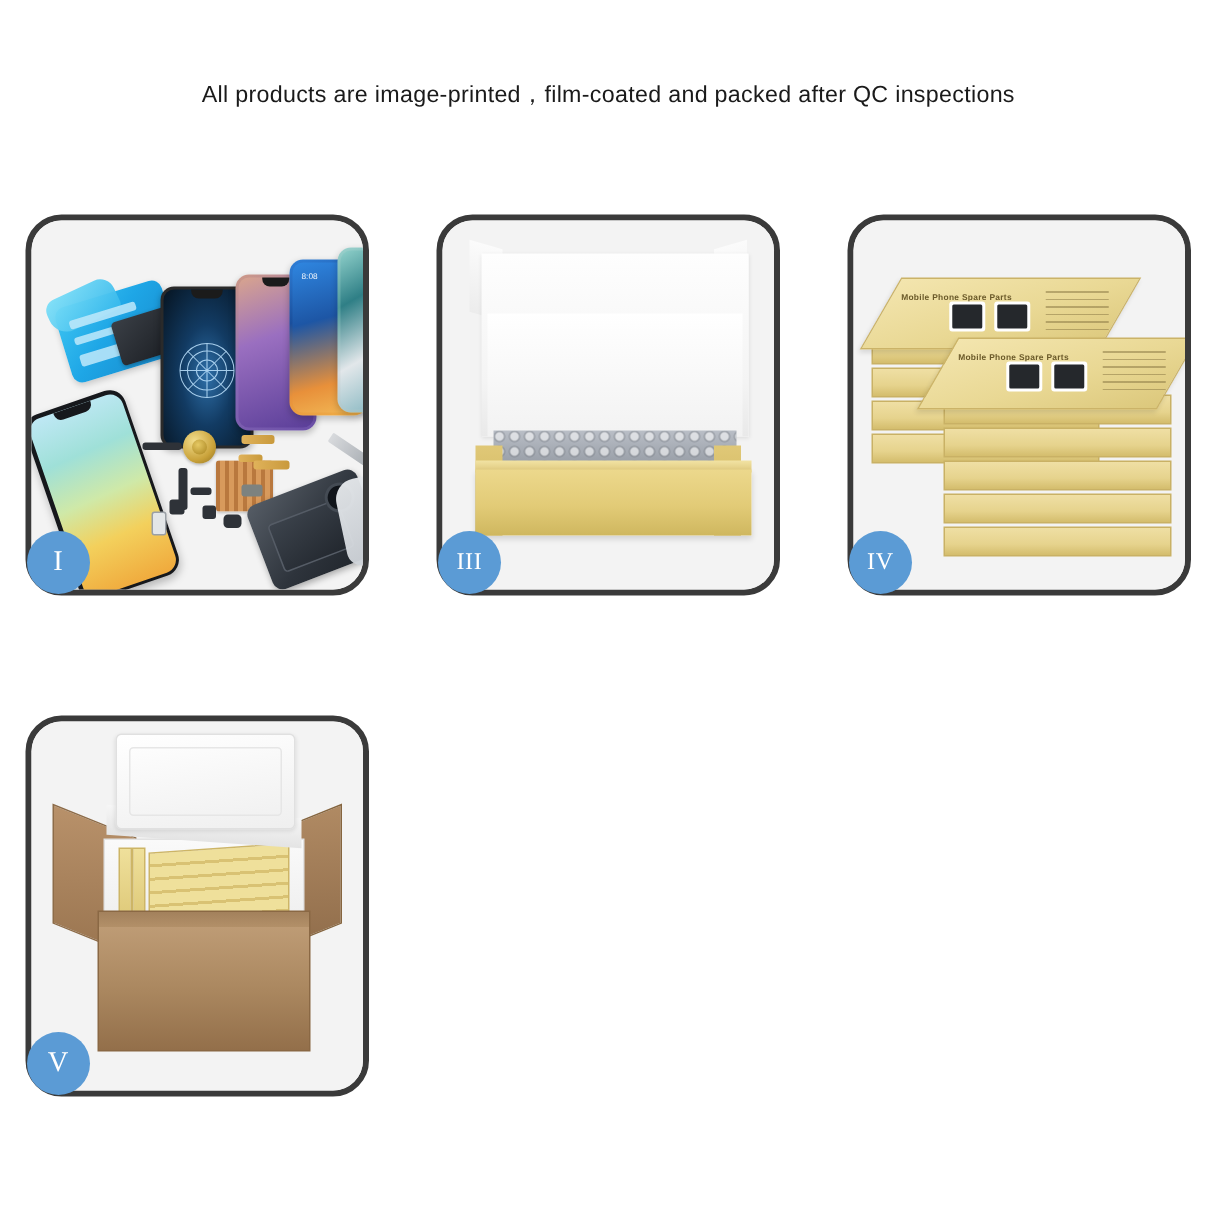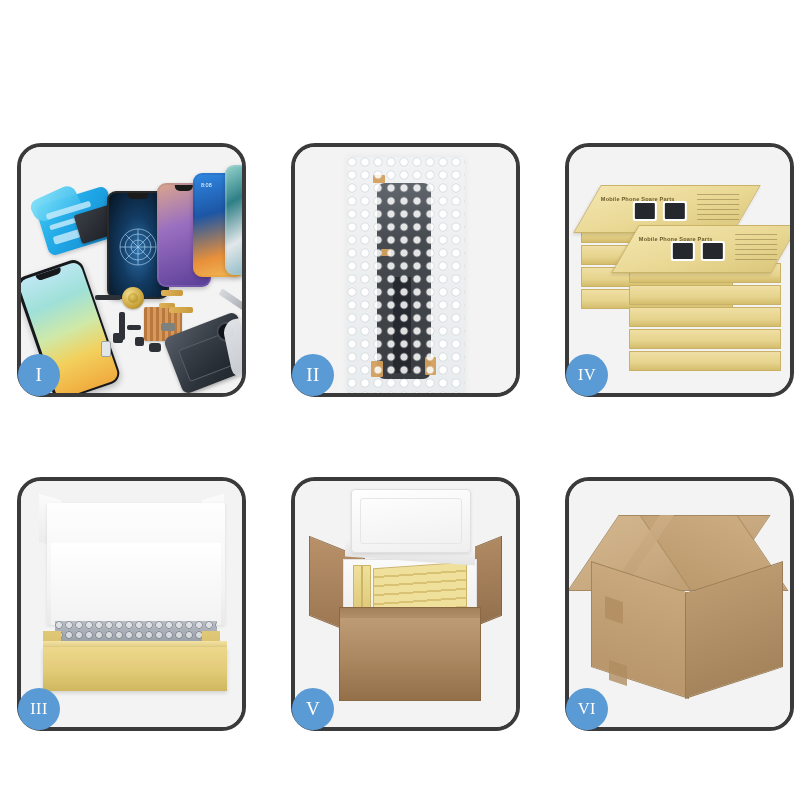--- a/index.html
+++ b/index.html
@@ -249,20 +249,21 @@
         background:#b08c60;transform:skewY(18deg);opacity:.8;}
   .c6-seal2{position:absolute;left:40px;top:182px;width:18px;height:20px;
         background:#b08c60;transform:skewY(18deg);opacity:.8;}
 </style>
 </head>
 <body>
 
 <div class="page">
 
   <div class="header">
+    <div class="subtitle">All products are image-printed，film-coated and packed after QC inspections</div>
   </div>
 
   <div class="grid">
 
     <div class="panel">
       <div class="inner p1">
         <div class="adh">
           <div class="sheet"></div>
           <div class="peel"></div>
           <div class="cut" style="left:8px;top:10px;width:46px;height:6px;"></div>
@@ -319,101 +320,76 @@
         <div class="chassis">
           <div class="batt"></div>
             <div class="cam"></div>
         </div>
         <div class="hand"></div>
         <div class="tweez"></div>
       </div>
       <div class="badge">I</div>
     </div>
 
-    <div class="panel">
-      <div class="inner p2">
-        <div class="bwrap">
-          <div class="bpart"></div>
-          <div class="bflex"></div>
-          <div class="btab" style="left:26px;top:18px;width:12px;height:8px;"></div>
-          <div class="btab" style="left:34px;top:92px;width:10px;height:7px;"></div>
-          <div class="btab" style="left:24px;top:204px;width:12px;height:16px;"></div>
-          <div class="btab" style="left:78px;top:200px;width:11px;height:18px;"></div>
-        </div>
-      </div>
-      <div class="badge">II</div>
-    </div>
-
-    <div class="panel">
-      <div class="inner p4">
-        <div class="stack">
-          <div class="sbox l" style="top:52px;"></div>
-          <div class="sbox l" style="top:74px;"></div>
-          <div class="sbox l" style="top:96px;"></div>
-          <div class="sbox l" style="top:118px;"></div>
-          <div class="sbox r" style="top:92px;"></div>
-          <div class="sbox r" style="top:114px;"></div>
-          <div class="sbox r" style="top:136px;"></div>
-          <div class="sbox r" style="top:158px;"></div>
-          <div class="sbox r" style="top:180px;"></div>
-
-          <div class="lid" style="left:10px;top:14px;">
-            <span class="lbl">Mobile Phone Spare Parts</span>
-            <span class="ph1"></span>
-              <span class="ph2"></span>
-              <span class="txt"></span>
-          </div>
-          <div class="lid" style="left:48px;top:54px;">
-            <span class="lbl">Mobile Phone Spare Parts</span>
-            <span class="ph1"></span>
-              <span class="ph2"></span>
-              <span class="txt"></span>
-          </div>
-        </div>
-      </div>
-      <div class="badge small">IV</div>
-    </div>
 
     <div class="panel">
       <div class="inner p3">
         <div class="b3-lidflapL"></div>
         <div class="b3-lidflapR"></div>
         <div class="b3-lid"></div>
         <div class="b3-foam"></div>
         <div class="b3-bubble"></div>
         <div class="b3-endL"></div>
         <div class="b3-endR"></div>
         <div class="b3-rim"></div>
         <div class="b3-front"></div>
       </div>
       <div class="badge small">III</div>
     </div>
 
     <div class="panel">
+      <div class="inner p4">
+        <div class="stack">
+          <div class="sbox l" style="top:52px;"></div>
+          <div class="sbox l" style="top:74px;"></div>
+          <div class="sbox l" style="top:96px;"></div>
+          <div class="sbox l" style="top:118px;"></div>
+          <div class="sbox r" style="top:92px;"></div>
+          <div class="sbox r" style="top:114px;"></div>
+          <div class="sbox r" style="top:136px;"></div>
+          <div class="sbox r" style="top:158px;"></div>
+          <div class="sbox r" style="top:180px;"></div>
+
+          <div class="lid" style="left:10px;top:14px;">
+            <span class="lbl">Mobile Phone Spare Parts</span>
+            <span class="ph1"></span>
+              <span class="ph2"></span>
+              <span class="txt"></span>
+          </div>
+          <div class="lid" style="left:48px;top:54px;">
+            <span class="lbl">Mobile Phone Spare Parts</span>
+            <span class="ph1"></span>
+              <span class="ph2"></span>
+              <span class="txt"></span>
+          </div>
+        </div>
+      </div>
+      <div class="badge small">IV</div>
+    </div>
+
+    <div class="panel">
       <div class="inner p5">
         <div class="c5-flapL"></div>
         <div class="c5-flapR"></div>
         <div class="c5-foambox"></div>
         <div class="c5-yel" style="left:58px;"></div>
         <div class="c5-yel" style="left:67px;"></div>
         <div class="c5-yel2"></div>
         <div class="c5-foamlid2"></div>
         <div class="c5-foamlid"></div>
         <div class="c5-body"></div>
       </div>
       <div class="badge">V</div>
     </div>
 
-    <div class="panel">
-      <div class="inner p6">
-        <div class="c6-top"></div>
-        <div class="c6-top2"></div>
-        <div class="c6-tape"></div>
-        <div class="c6-left"></div>
-        <div class="c6-right"></div>
-        <div class="c6-seal1"></div>
-        <div class="c6-seal2"></div>
-      </div>
-      <div class="badge small">VI</div>
-    </div>
 
   </div>
 </div>
 
 </body></html>

